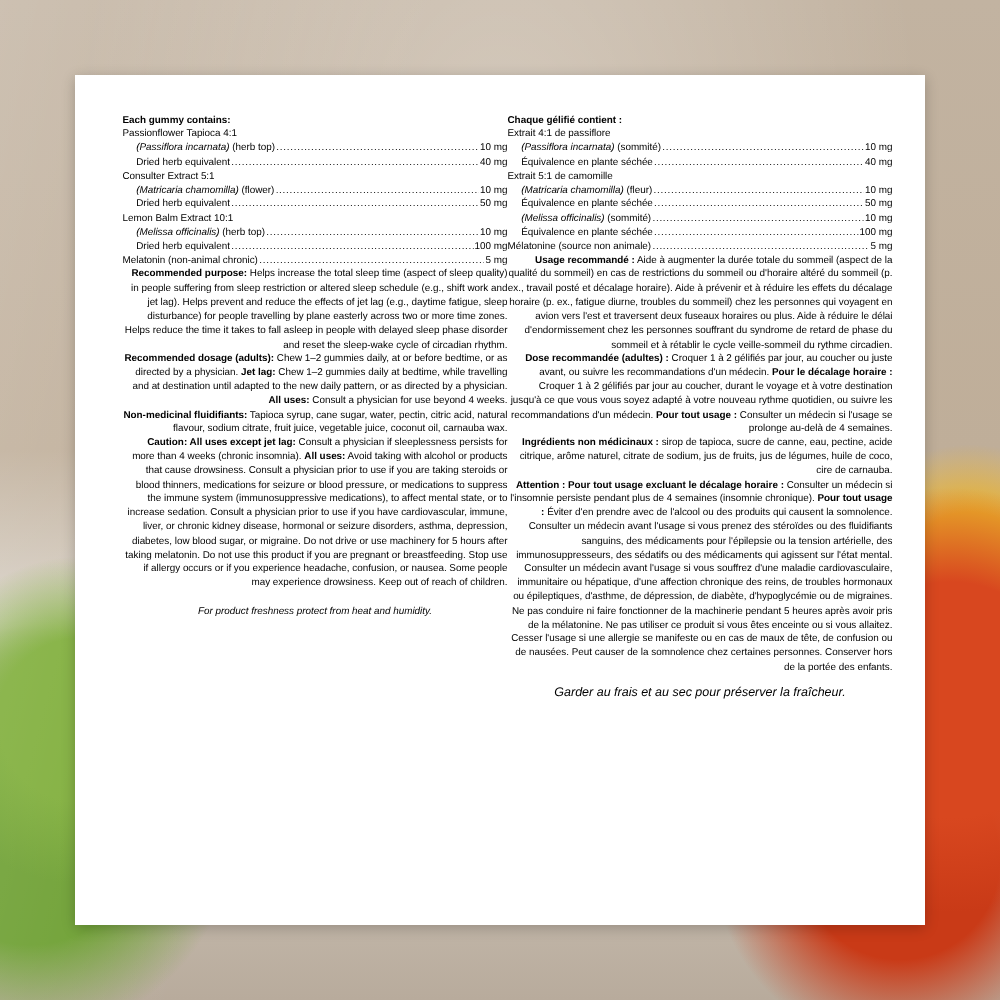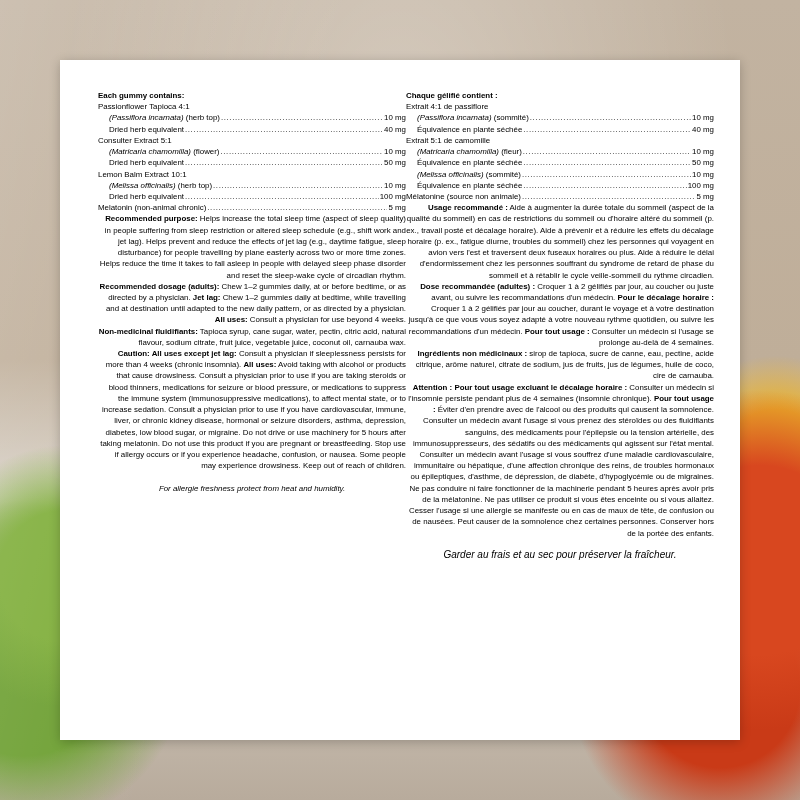--- a/index.html
+++ b/index.html
@@ -158,21 +158,21 @@
       </p>
 
       <p class="para">
         <span class="b">Non-medicinal fluidifiants:</span><span> Tapioca syrup, cane sugar, water, pectin, citric acid, natural flavour, sodium citrate, fruit juice, vegetable juice, coconut oil, carnauba wax.</span>
       </p>
 
       <p class="para">
         <span class="b">Caution: All uses except jet lag:</span><span> Consult a physician if sleeplessness persists for more than 4 weeks (chronic insomnia). </span><span class="b">All uses:</span><span> Avoid taking with alcohol or products that cause drowsiness. Consult a physician prior to use if you are taking steroids or blood thinners, medications for seizure or blood pressure, or medications to suppress the immune system (immunosuppressive medications), to affect mental state, or to increase sedation. Consult a physician prior to use if you have cardiovascular, immune, liver, or chronic kidney disease, hormonal or seizure disorders, asthma, depression, diabetes, low blood sugar, or migraine. Do not drive or use machinery for 5 hours after taking melatonin. Do not use this product if you are pregnant or breastfeeding. Stop use if allergy occurs or if you experience headache, confusion, or nausea. Some people may experience drowsiness. Keep out of reach of children.</span>
       </p>
 
-      <div class="footer-note-left">For allergie freshness protect from heat and humidity.</div>
+      <div class="footer-note-left">For product freshness protect from heat and humidity.</div>
     </div>
 
     <div class="col">
       <div class="heading">Chaque gélifié contient :</div>
       <div id="fr-ing">
           <div class="ing-line">
             <span class="nm">Extrait 4:1 de passiflore</span>
           </div>
           <div class="ing-line indent">
             <span class="nm"><span class="i">(Passiflora incarnata)</span> (sommité)</span>

